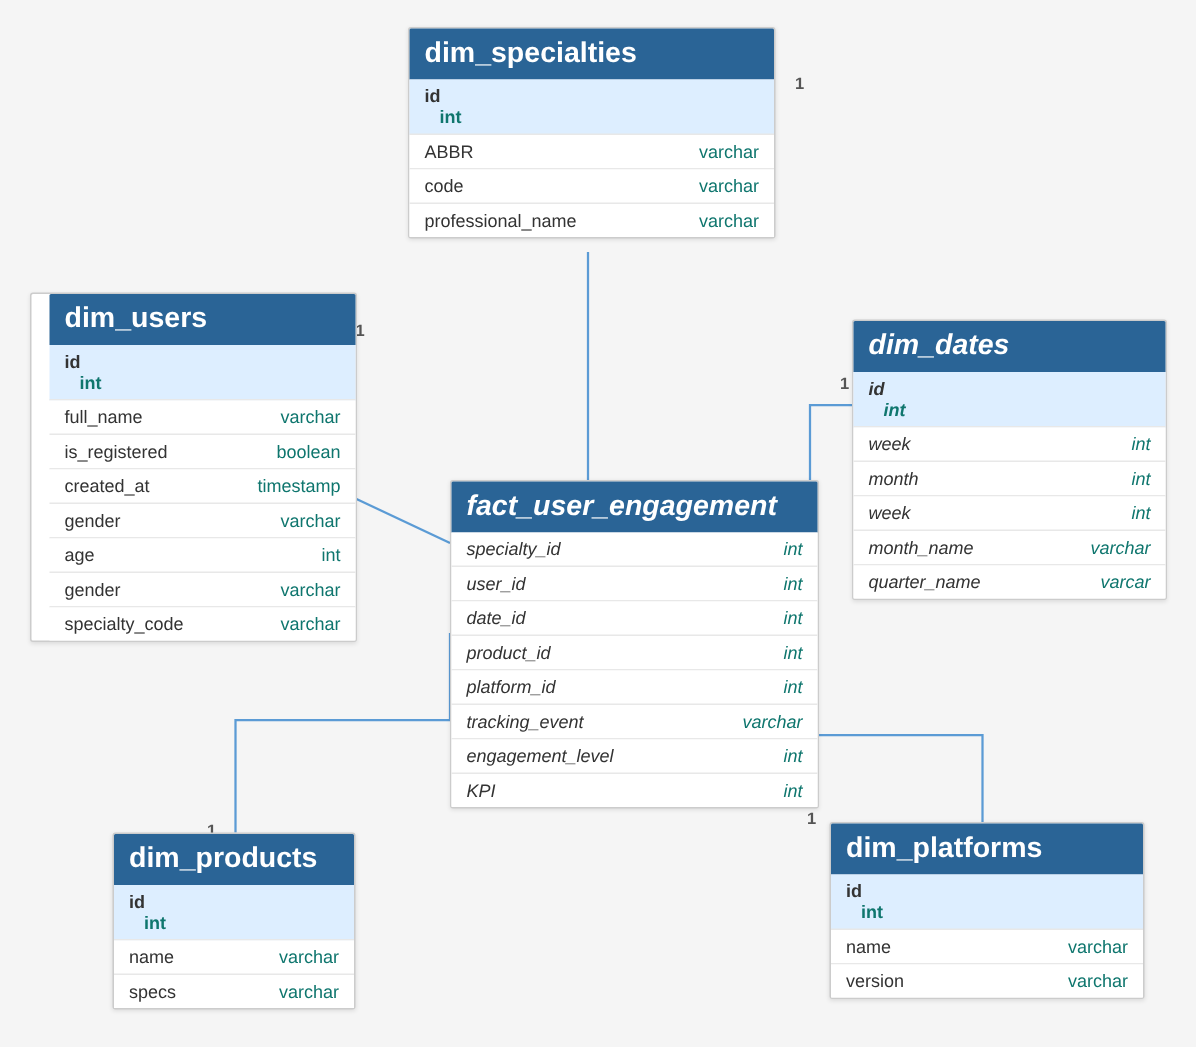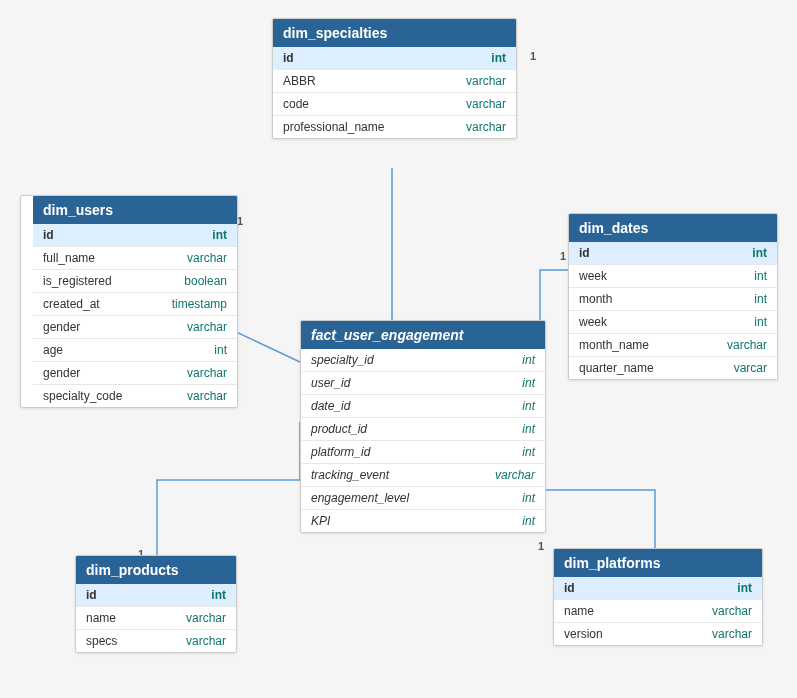--- a/index.html
+++ b/index.html
@@ -20,35 +20,36 @@
       border-radius: 2px;
       min-width: 160px;
       box-shadow: 0 1px 3px rgba(0,0,0,0.1);
     }
 
     .table-header {
       background: #2a6496;
       color: #fff;
       font-weight: bold;
       padding: 6px 10px;
-      font-size: 14px;
+      font-size: 19px;
       border-radius: 1px 1px 0 0;
     }
 
     .table-row {
       display: flex;
       justify-content: space-between;
       padding: 4px 10px;
       border-bottom: 1px solid #e8e8e8;
       background: #fff;
     }
 
     .table-row.pk-row {
       background: #ddeeff;
       font-weight: bold;
+      flex-direction: column;
     }
 
     .table-row:last-child {
       border-bottom: none;
     }
 
     .col-name {
       color: #333;
     }
 
@@ -150,21 +151,21 @@
   <div class="table-row">
     <span class="col-name">gender</span>
     <span class="col-type">varchar</span>
   </div>
   <div class="table-row">
     <span class="col-name">specialty_code</span>
     <span class="col-type">varchar</span>
   </div>
 </div>
 
-<div class="table-card" style="left: 568px; top: 213px; width: 210px;">
+<div class="table-card" style="left: 568px; top: 213px; width: 210px; font-style: italic;">
   <div class="table-header">dim_dates</div>
   <div class="table-row pk-row">
     <span class="col-name">id</span>
     <span class="col-type">int</span>
   </div>
   <div class="table-row">
     <span class="col-name">week</span>
     <span class="col-type">int</span>
   </div>
   <div class="table-row">

